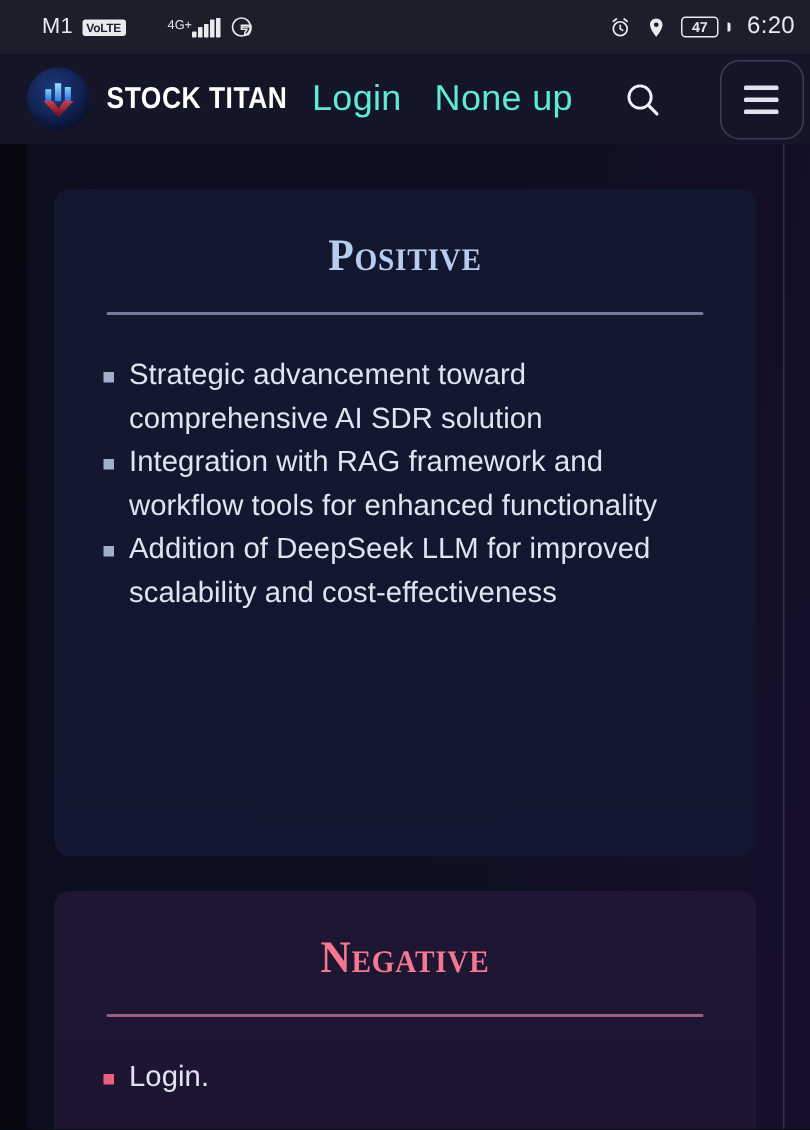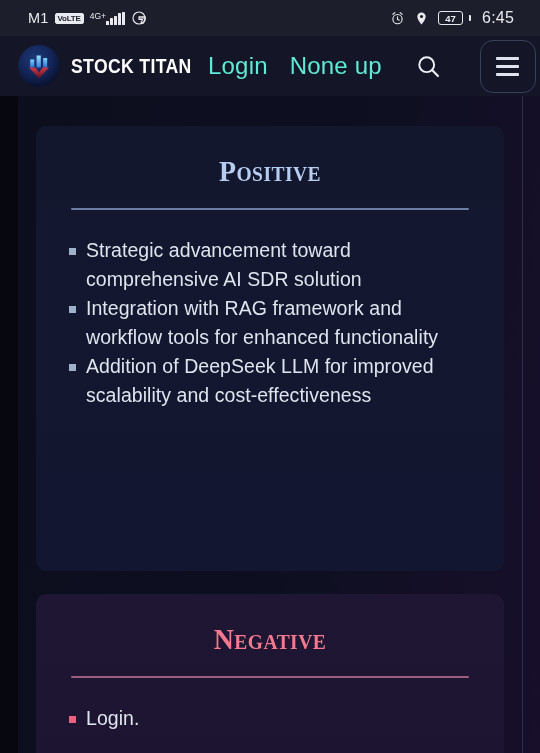--- a/index.html
+++ b/index.html
@@ -16,40 +16,40 @@
     overflow:hidden;
   }
 
   
   .statusbar {
     position:relative;
     height:36px;
     background:#1c1f2b;
     display:flex;
     align-items:center;
-    padding:0 26px 0 28px;
+    padding:0 10px 0 28px;
     color:#e8e9ee;
     z-index:40;
     text-align:right;
   }
   .sb-left { display:flex; align-items:center; gap:6px; }
   .sb-right { margin-left:auto; display:flex; align-items:center; gap:9px; }
   .sb-carrier { font-size:14.5px; letter-spacing:.2px; color:#e9eaef; }
   .volte {
     border:1.6px solid #e9eaef;
     border-radius:2px;
     font-size:8px;
     font-weight:bold;
     padding:1px 2px 0 2px;
     line-height:8px;
     letter-spacing:-0.2px;
     background:#e9eaef;
     color:#1c1f2b;
   }
-  .net-wrap { display:flex; align-items:flex-end; gap:1px; }
+  .net-wrap { display:flex; align-items:flex-end; gap:1px;margin-left:22px; }
   .net-label {
     font-size:8.5px; line-height:8px; color:#e9eaef;
     align-self:flex-start; margin-right:-1px;
   }
   .bars { display:flex; align-items:flex-end; gap:1.4px; height:13px; }
   .bars i { width:2.6px; background:#e9eaef; border-radius:.5px; display:block; }
   .bars i:nth-child(1){height:4px;}
   .bars i:nth-child(2){height:6.5px;}
   .bars i:nth-child(3){height:9px;}
   .bars i:nth-child(4){height:11.5px;}
@@ -243,21 +243,21 @@
       <span class="pin-icon">
         <svg width="15" height="15" viewBox="0 0 24 24">
           <path d="M12 2.2c-3.7 0-6.7 3-6.7 6.7 0 5 6.7 12.9 6.7 12.9s6.7-7.9 6.7-12.9c0-3.7-3-6.7-6.7-6.7z" fill="#e9eaef"></path>
           <circle cx="12" cy="8.8" r="2.5" fill="#1c1f2b"></circle>
         </svg>
       </span>
       <span class="battery">
         <span class="batt-body">47</span>
         <span class="batt-cap"></span>
       </span>
-      <span class="sb-time">6:45</span>
+      <span class="sb-time">6:20</span>
     </div>
   </div>
 
   <div class="appbar">
     <div class="brand">
       <span class="logo">
         <svg width="30" height="30" viewBox="0 0 30 30">
           <defs>
             <linearGradient id="b1" x1="0" y1="0" x2="0" y2="1">
               <stop offset="0%" stop-color="#7fd4ff"></stop>

